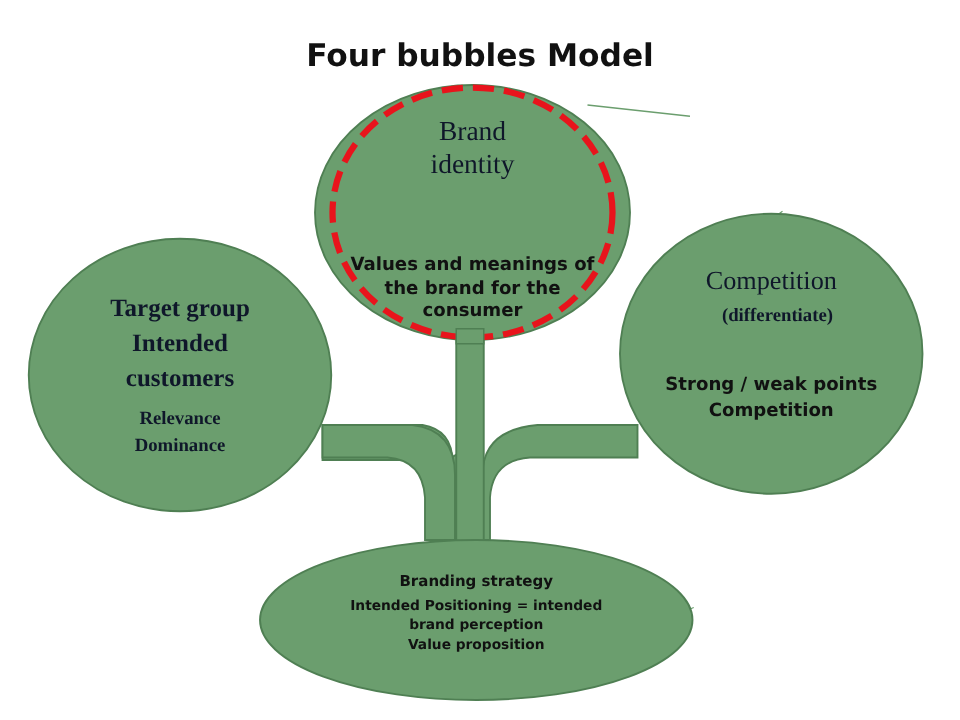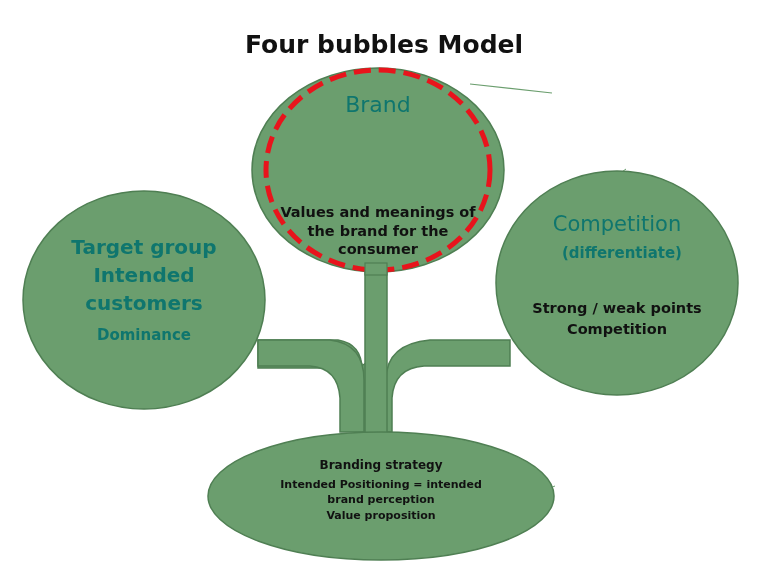--- a/index.html
+++ b/index.html
@@ -2,21 +2,21 @@
 <html><head>
 <meta charset="utf-8">
 <style>
   html, body { margin: 0; padding: 0; background: #ffffff; }
   body { width: 768px; height: 576px; position: relative; overflow: hidden;
          font-family: "DejaVu Sans", sans-serif; }
   #title { position: absolute; left: 0; top: 2px; width: 768px; text-align: center;
            font-size: 25px; font-weight: bold; color: #111; letter-spacing: 0px; margin-top: 28px; }
   svg#diagram { position: absolute; left: 0; top: 0; }
   .lbl { position: absolute; text-align: center; line-height: 1.2; }
-  .white { color: #0f766e; }
+  .white { color: #0f172a; font-family: Liberation Serif, serif; }
   .black { color: #111; }
   .b { font-weight: bold; }
 </style>
 </head>
 <body>
 
 <svg id="diagram" width="768" height="576" viewBox="0 0 768 576">
 
   <line x1="470" y1="84" x2="552" y2="93" stroke="#6b9e6e" stroke-width="1.2"></line>
   <line x1="619" y1="174" x2="626" y2="169" stroke="#6b9e6e" stroke-width="1"></line>
@@ -38,33 +38,35 @@
 
   <rect x="365" y="263" width="22" height="12" fill="#6b9e6e" stroke="#4f7f53" stroke-width="1.2"></rect>
 
   <ellipse cx="381" cy="496" rx="173" ry="64" fill="#6b9e6e" stroke="#4f7f53" stroke-width="1.5"></ellipse>
 </svg>
 
 <div id="title">Four bubbles Model</div>
 
 <div class="lbl white" style="left:278px; top:92px; width:200px; font-size:22px;">
   <div>Brand</div>
+  <div>identity</div>
 </div>
 <div class="lbl black b" style="left:268px; top:163px; width:220px; font-size:14.5px; line-height:1.28;margin-top:40px;">
   <div>Values and meanings of</div>
   <div>the brand for the</div>
   <div>consumer</div>
 </div>
 
 <div class="lbl white b" style="left:44px; top:233px; width:200px; font-size:20px; line-height:1.4;">
   <div>Target group</div>
   <div>Intended</div>
   <div>customers</div>
 </div>
 <div class="lbl white b" style="left:44px; top:325px; width:200px; font-size:15px; line-height:1.45;">
+  <div>Relevance</div>
   <div>Dominance</div>
 </div>
 
 <div class="lbl white" style="left:517px; top:212px; width:200px; font-size:21px;">
   <div>Competition</div>
 </div>
 <div class="lbl white b" style="left:522px; top:244px; width:200px; font-size:15px;">(differentiate)</div>
 <div class="lbl black b" style="left:505px; top:298px; width:224px; font-size:14.5px; line-height:1.45;">
   <div>Strong / weak points</div>
   <div>Competition</div>

